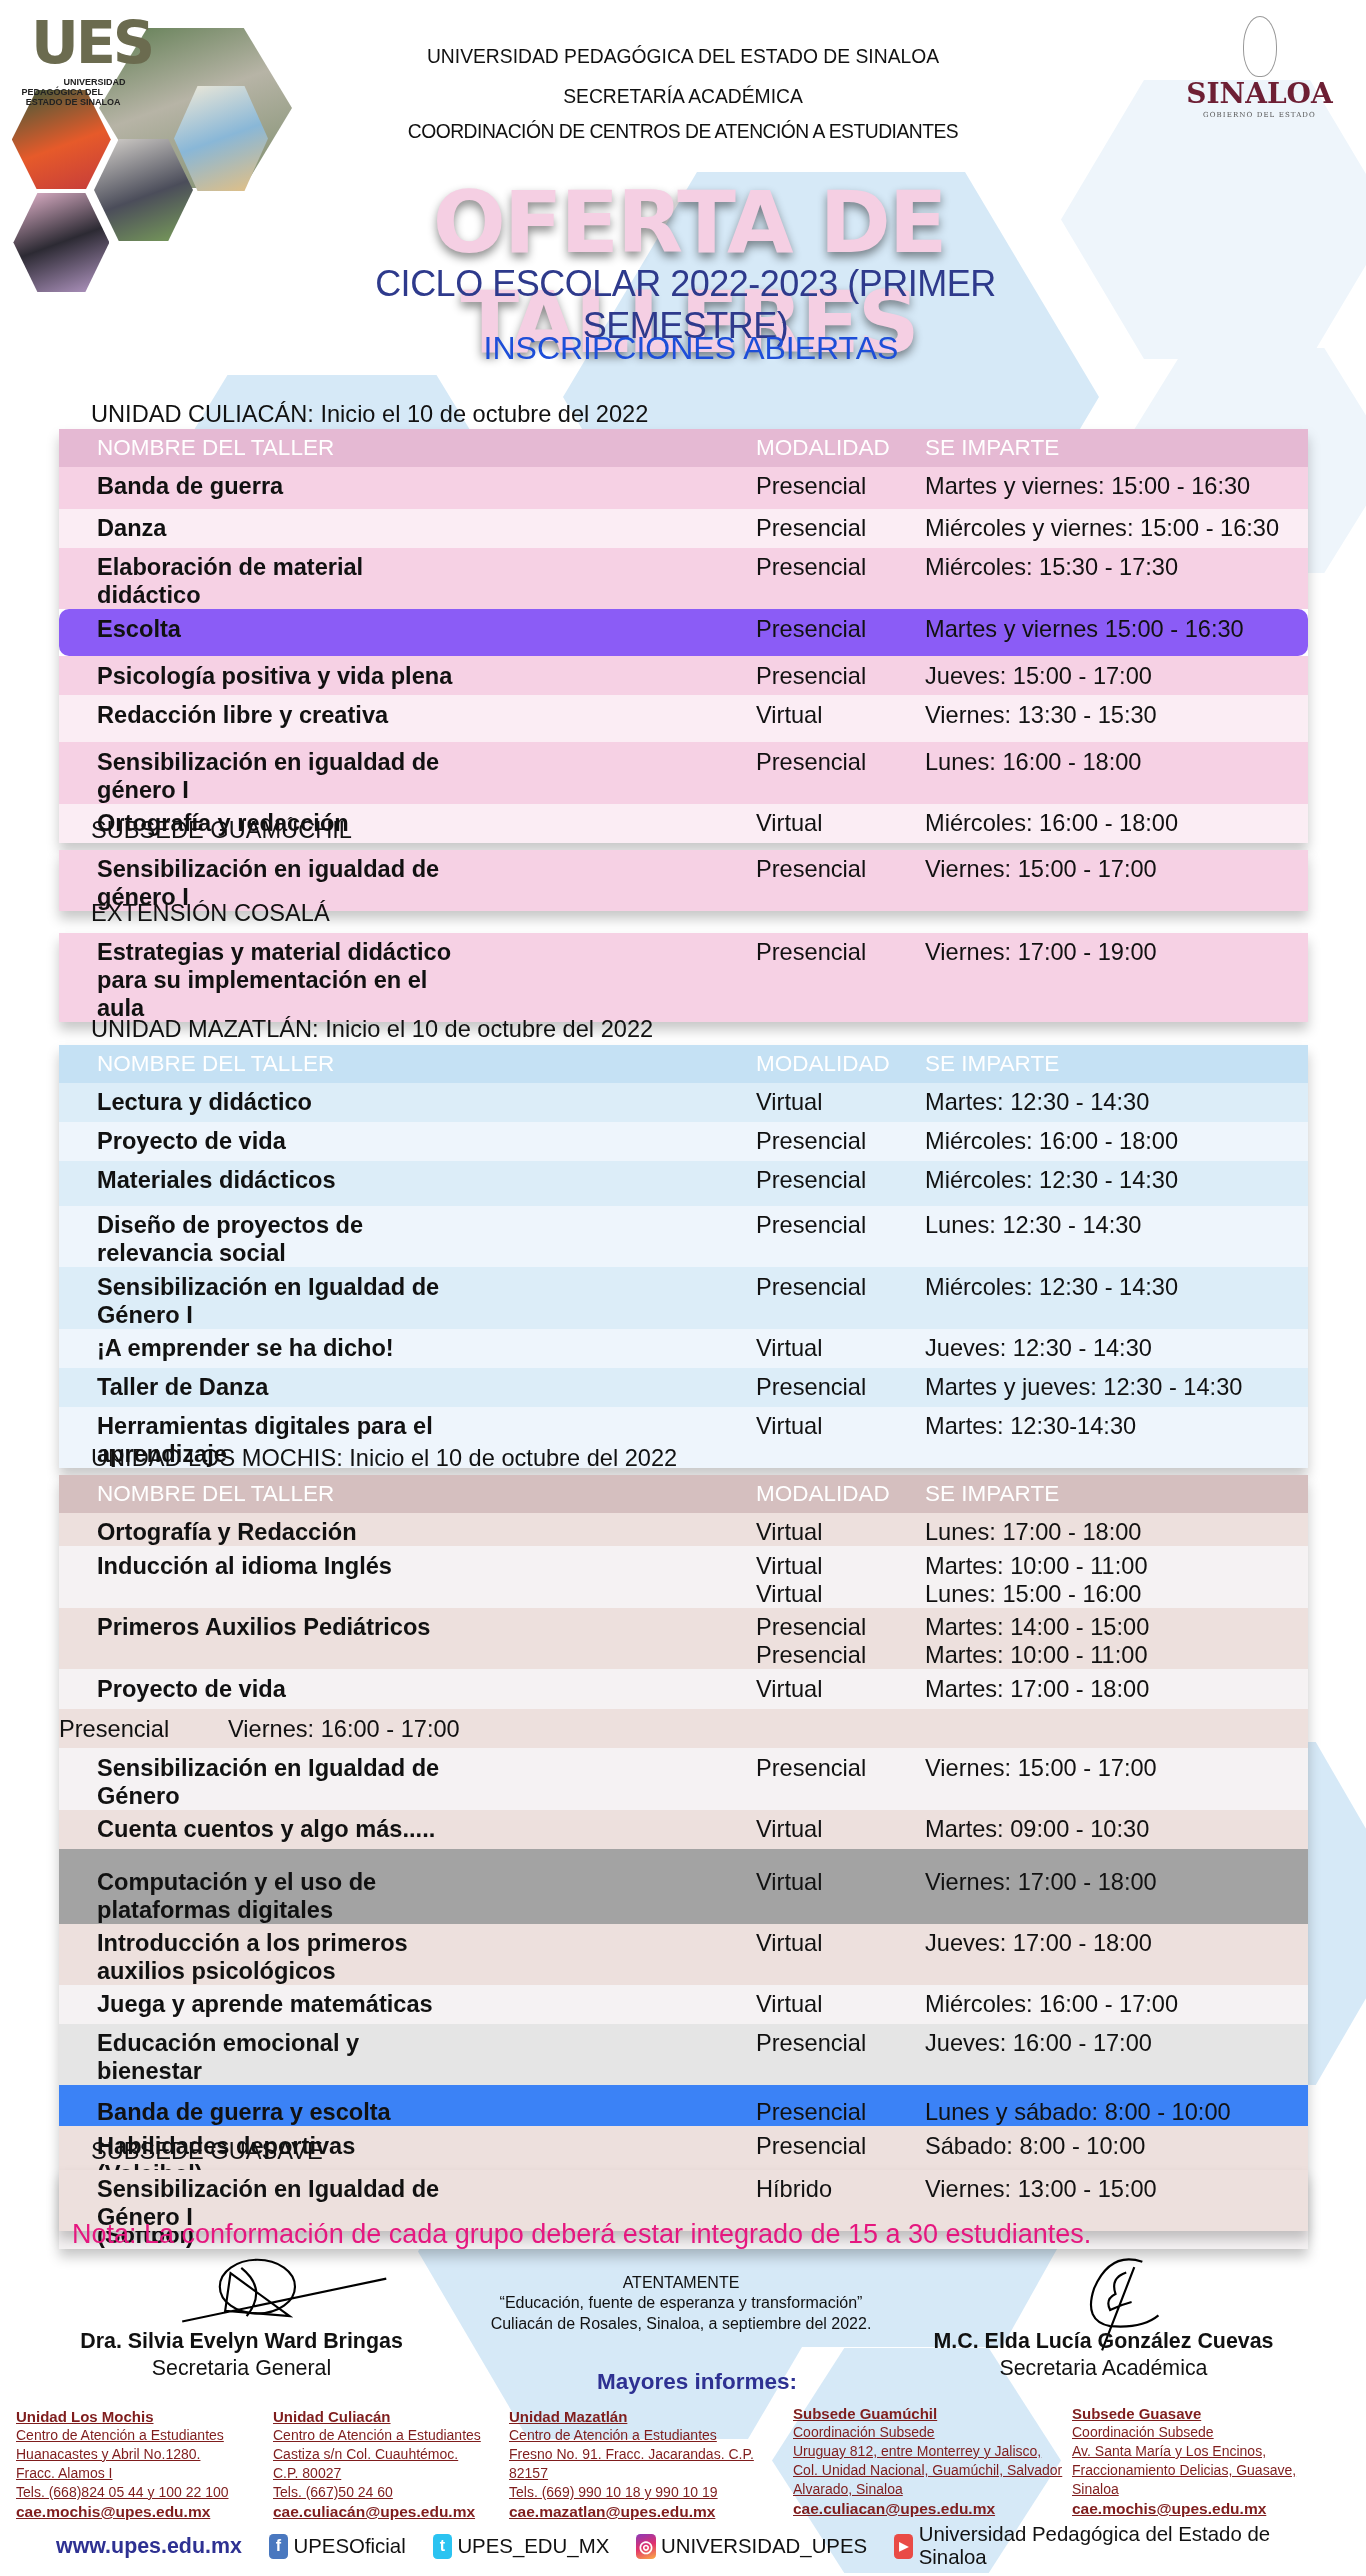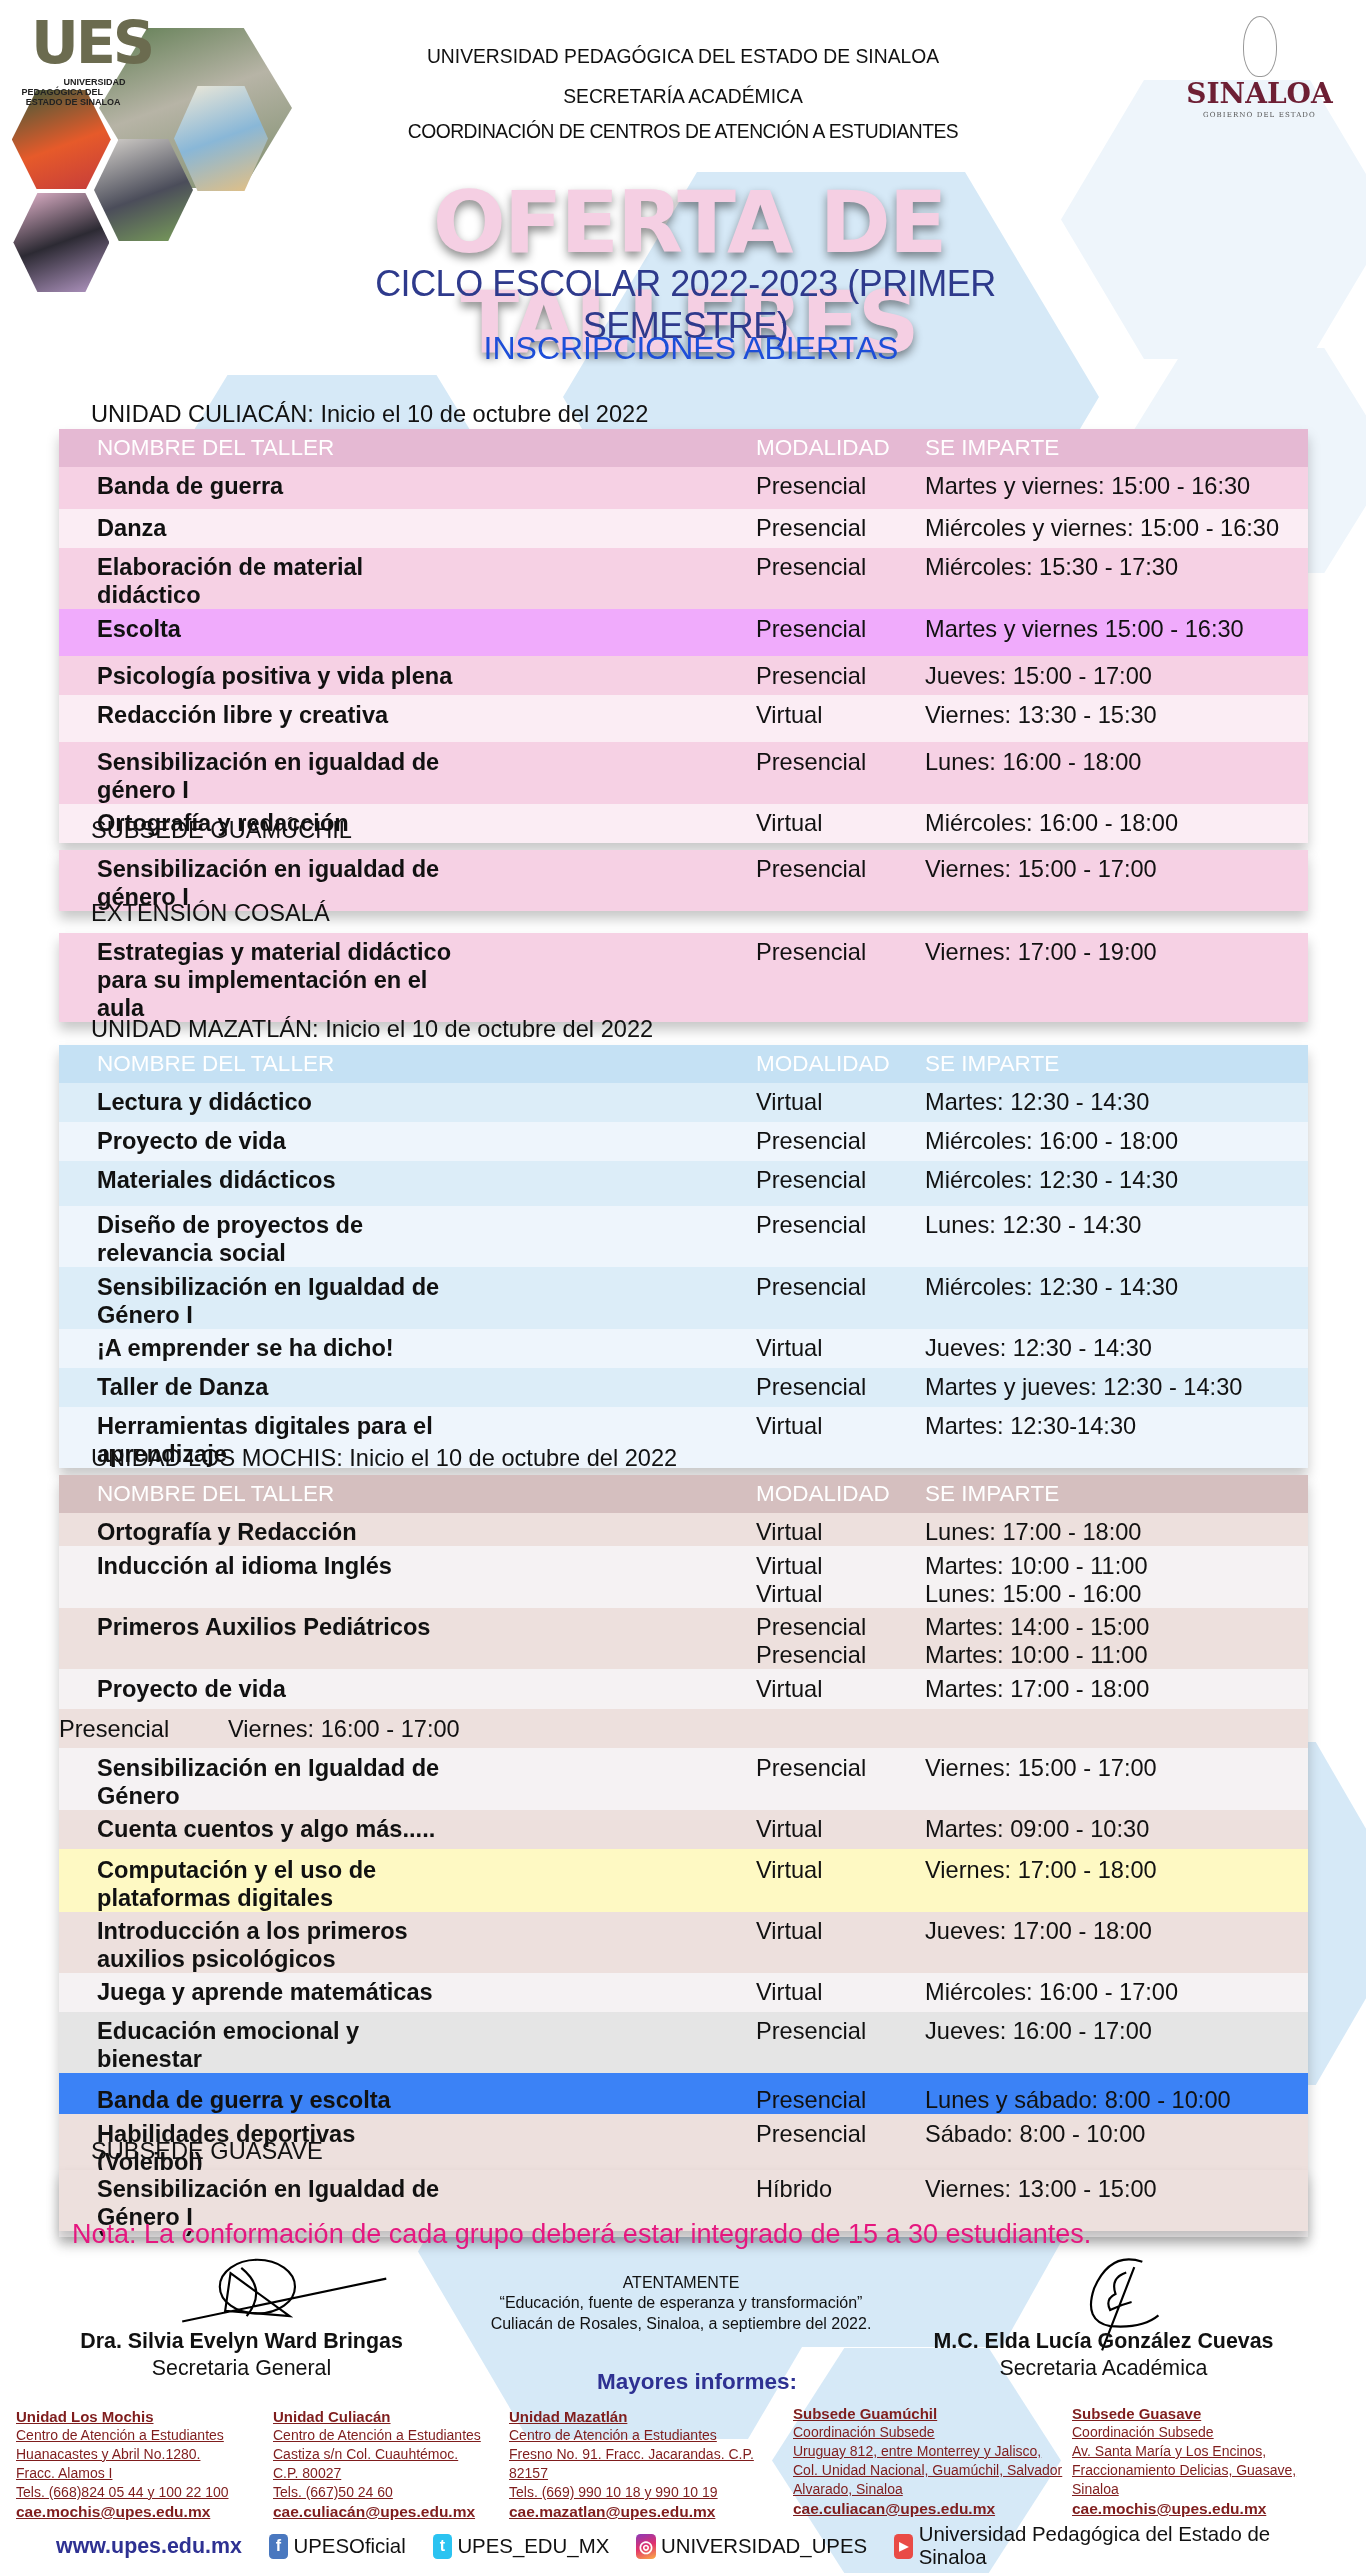--- a/index.html
+++ b/index.html
@@ -102,21 +102,21 @@
     </div>
     <div class="row" style="background: rgb(246, 209, 228); min-height: 39px; padding-top: 5.4px; box-sizing: border-box;">
       <div class="c1" style="line-height:28px;padding-right:300px;box-sizing:border-box;">Elaboración de material didáctico</div>
       <div class="c2 cell-stack">
         <div>Presencial</div>
       </div>
       <div class="c3 cell-stack">
         <div>Miércoles: 15:30 - 17:30</div>
       </div>
     </div>
-    <div class="row" style="background: #f0abfc; min-height: 47px; padding-top: 5.4px; box-sizing: border-box;">
+    <div class="row" style="background: #8b5cf6; min-height: 47px; padding-top: 5.4px; box-sizing: border-box; border-radius: 10px;">
       <div class="c1" style="line-height:28px;padding-right:300px;box-sizing:border-box;">Escolta</div>
       <div class="c2 cell-stack">
         <div>Presencial</div>
       </div>
       <div class="c3 cell-stack">
         <div>Martes y viernes 15:00 - 16:30</div>
       </div>
     </div>
     <div class="row" style="background: rgb(246, 209, 228); min-height: 39px; padding-top: 5.4px; box-sizing: border-box;">
       <div class="c1" style="line-height:28px;padding-right:300px;box-sizing:border-box;">Psicología positiva y vida plena</div>
@@ -329,21 +329,21 @@
     </div>
     <div class="row" style="background: rgb(237, 224, 221); min-height: 39px; padding-top: 5.4px; box-sizing: border-box;">
       <div class="c1" style="line-height:28px;padding-right:300px;box-sizing:border-box;">Cuenta cuentos y algo más.....</div>
       <div class="c2 cell-stack">
         <div>Virtual</div>
       </div>
       <div class="c3 cell-stack">
         <div>Martes: 09:00 - 10:30</div>
       </div>
     </div>
-    <div class="row" style="background: #fef9c3; min-height: 44px; padding-top: 7px; box-sizing: border-box;">
+    <div class="row" style="background: #a3a3a3; min-height: 44px; padding-top: 19px; box-sizing: border-box;">
       <div class="c1" style="line-height:28px;padding-right:300px;box-sizing:border-box;">Computación y el uso de plataformas digitales</div>
       <div class="c2 cell-stack">
         <div>Virtual</div>
       </div>
       <div class="c3 cell-stack">
         <div>Viernes: 17:00 - 18:00</div>
       </div>
     </div>
     <div class="row" style="background: rgb(237, 224, 221); min-height: 39px; padding-top: 5.4px; box-sizing: border-box;">
       <div class="c1" style="line-height:28px;padding-right:300px;box-sizing:border-box;">Introducción a los primeros auxilios psicológicos</div>

